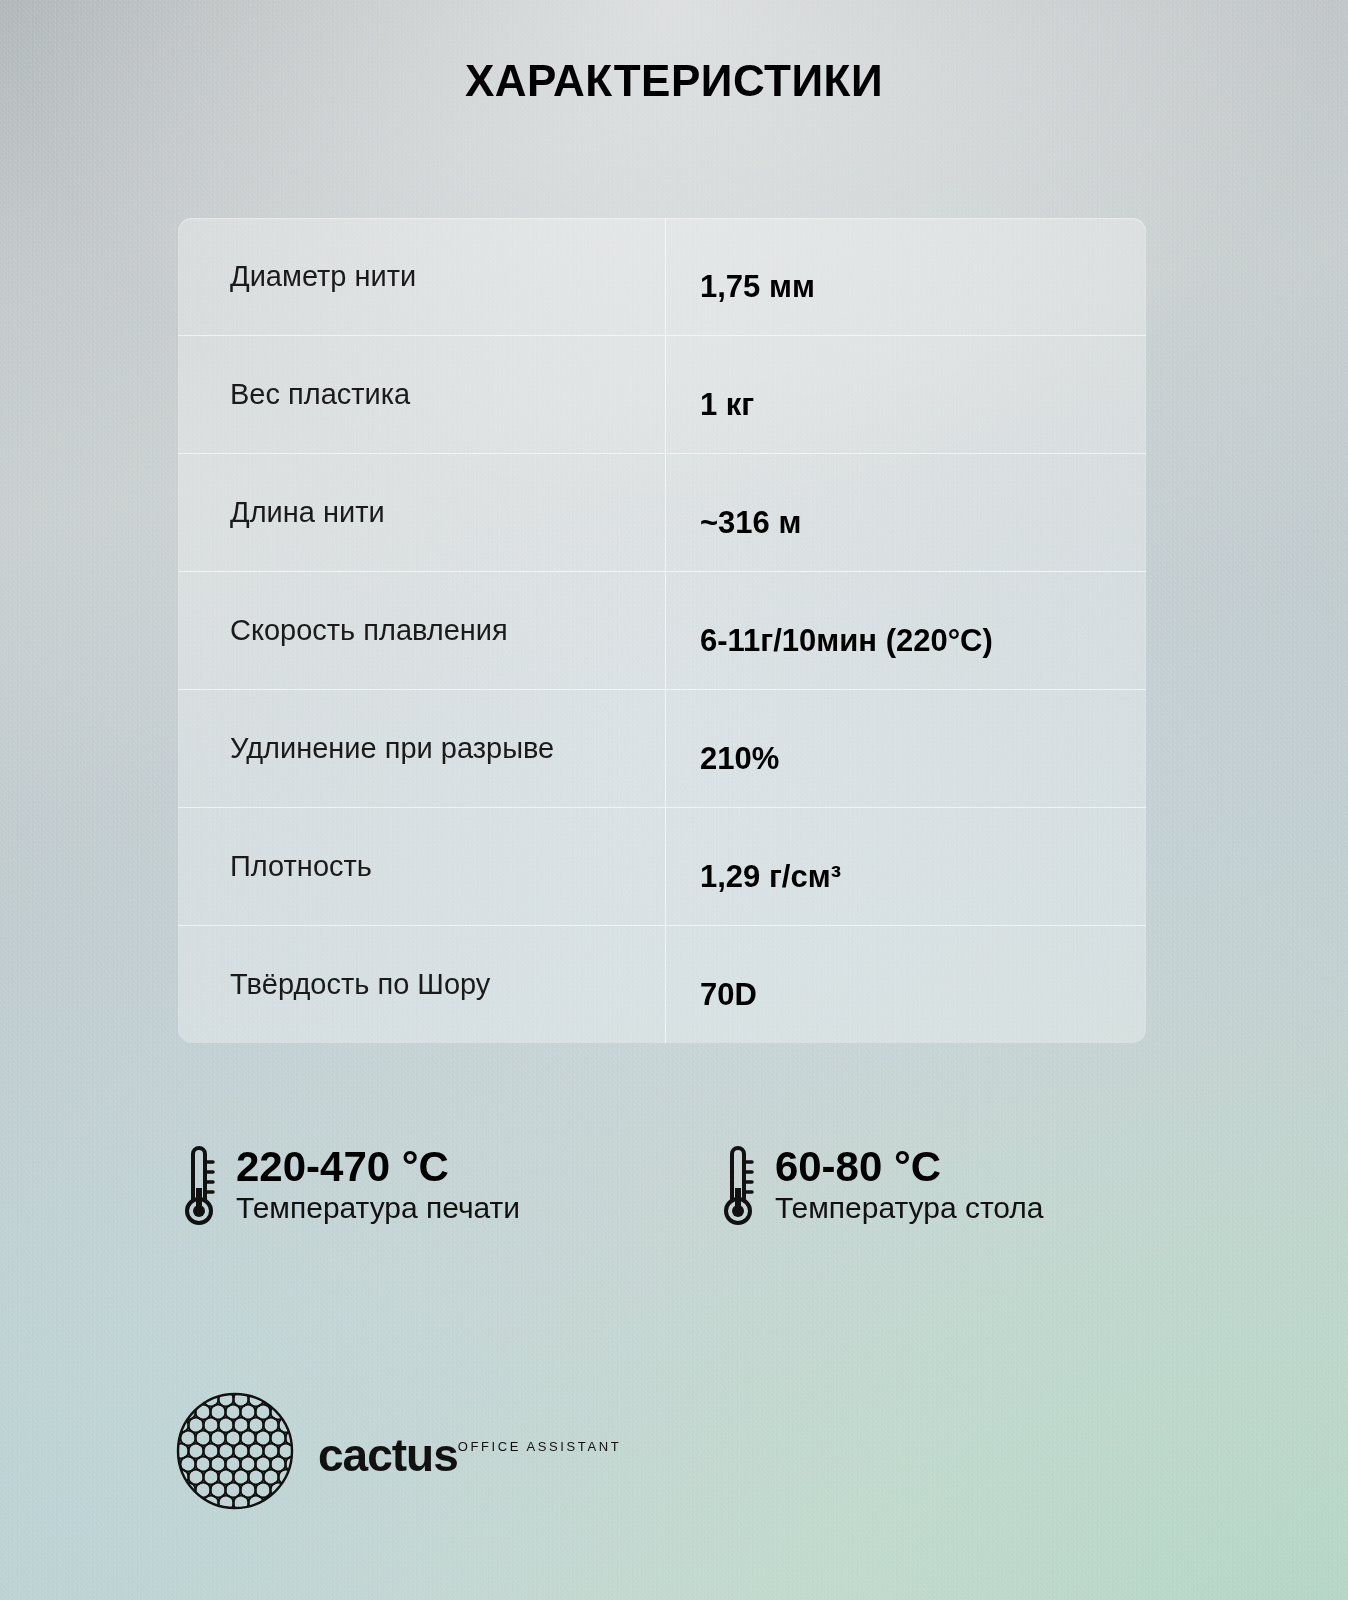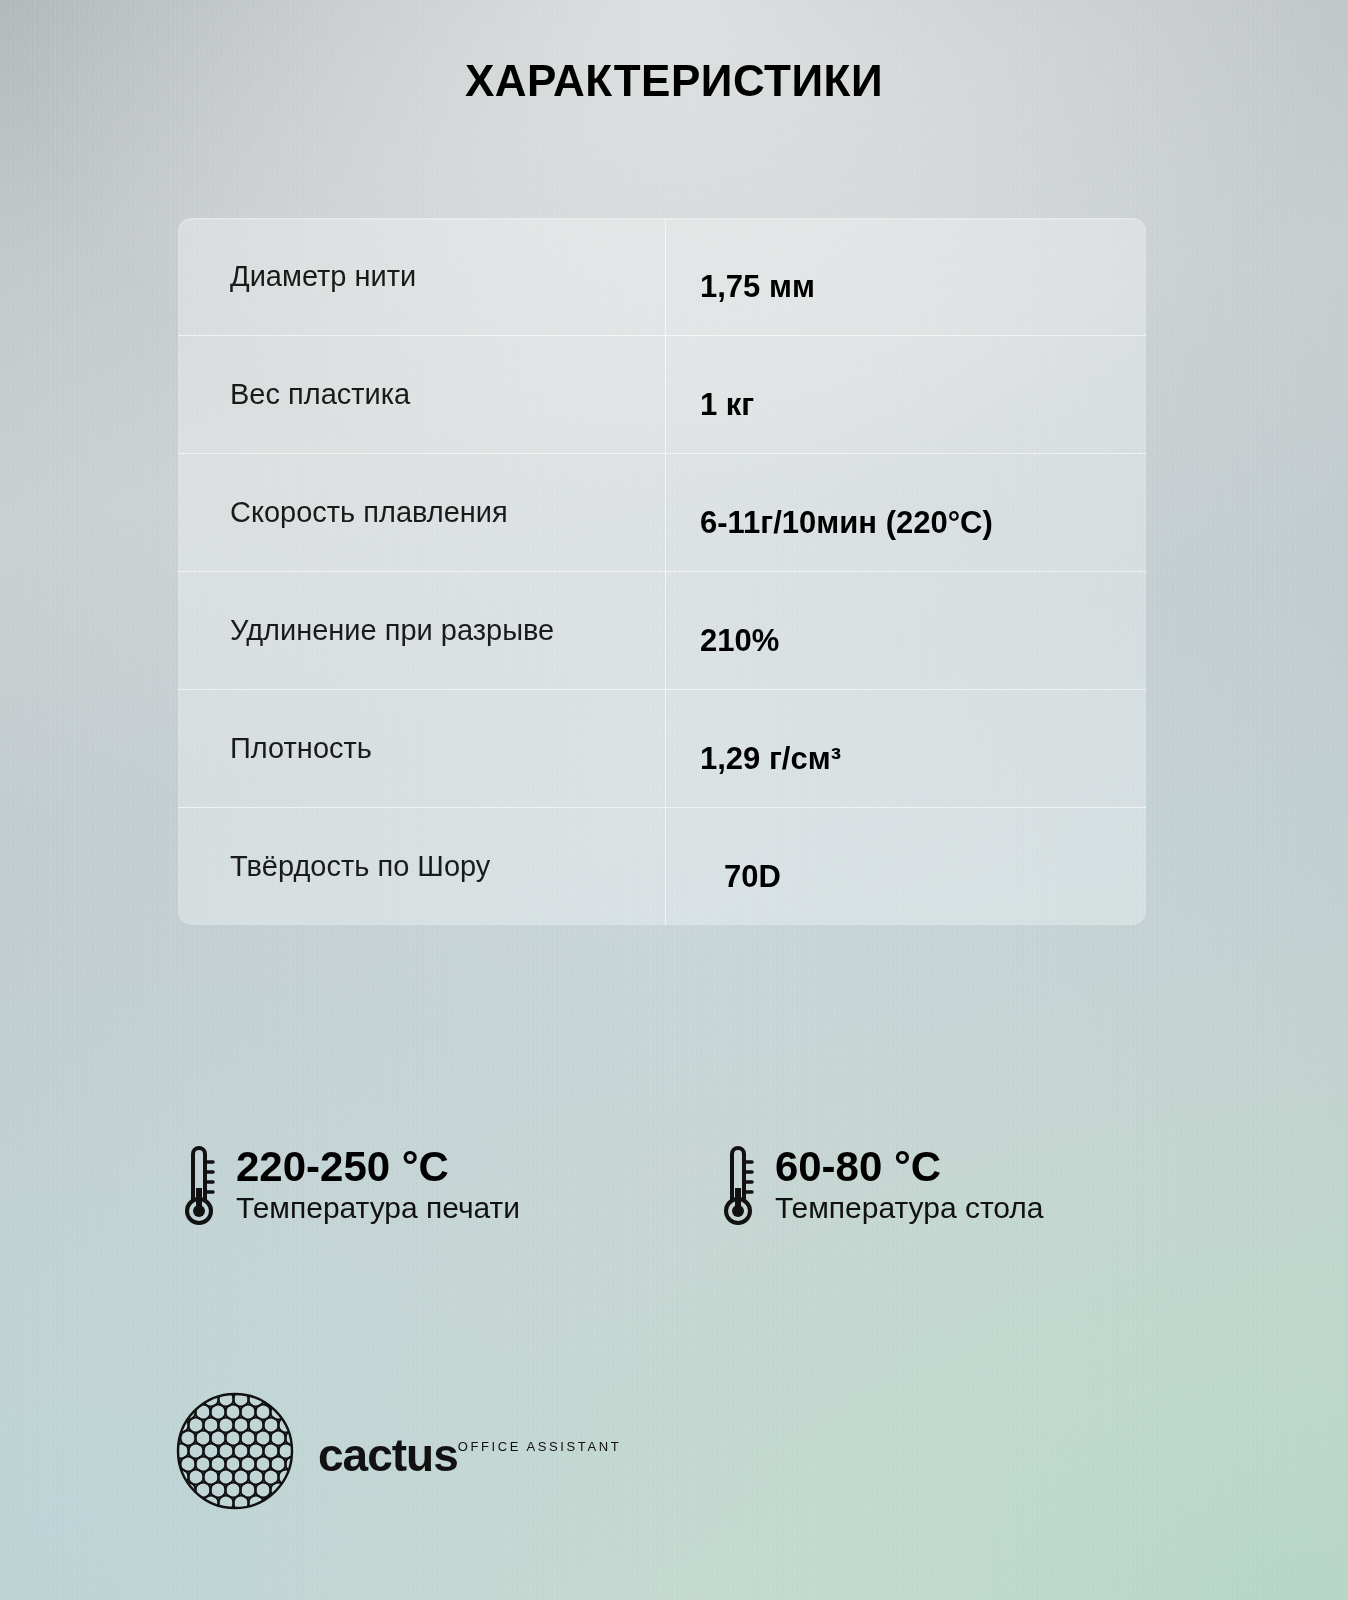--- a/index.html
+++ b/index.html
@@ -73,21 +73,21 @@
     background: rgba(255,255,255,0.30);
     box-shadow: 0 1px 2px rgba(255,255,255,0.45) inset;
     overflow: hidden;
   }
   .spec-row {
     display: flex;
     align-items: center;
     height: 117px;
     border-bottom: 1px solid rgba(255,255,255,0.62);
   }
-  .spec-row:last-child { border-bottom: none; gap: 24px; }
+  .spec-row:last-child { border-bottom: none; }
   .spec-key {
     width: 488px;
     padding-left: 52px;
     box-sizing: border-box;
     font-size: 29px;
     color: #1a1a1a;
     border-right: 1px solid rgba(255,255,255,0.62);
     height: 100%;
     display: flex;
     align-items: center;
@@ -196,20 +196,24 @@
     <div class="spec-row">
       <div class="spec-key">Диаметр нити</div>
       <div class="spec-val">1,75 мм</div>
     </div>
 
     <div class="spec-row">
       <div class="spec-key">Вес пластика</div>
       <div class="spec-val">1 кг</div>
     </div>
 
+    <div class="spec-row">
+      <div class="spec-key">Длина нити</div>
+      <div class="spec-val">~316 м</div>
+    </div>
 
     <div class="spec-row">
       <div class="spec-key">Скорость плавления</div>
       <div class="spec-val">6-11г/10мин (220°C)</div>
     </div>
 
     <div class="spec-row">
       <div class="spec-key">Удлинение при разрыве</div>
       <div class="spec-val">210%</div>
     </div>
@@ -237,21 +241,21 @@
             <line x1="27" y1="26" x2="35" y2="26" stroke-width="3.5" stroke-linecap="round"></line>
             <line x1="27" y1="36" x2="35" y2="36" stroke-width="3.5" stroke-linecap="round"></line>
             <line x1="27" y1="46" x2="35" y2="46" stroke-width="3.5" stroke-linecap="round"></line>
             <line x1="27" y1="56" x2="35" y2="56" stroke-width="3.5" stroke-linecap="round"></line>
           </g>
           <circle cx="21" cy="75" r="6" fill="#111"></circle>
           <rect x="18" y="52" width="6" height="22" fill="#111"></rect>
         </svg>
       </div>
       <div class="temp-text">
-        <div class="temp-value">220-250 °C</div>
+        <div class="temp-value">220-470 °C</div>
         <div class="temp-label">Температура печати</div>
       </div>
     </div>
 
     <div class="temp-block second">
       <div class="thermo">
         <svg width="42" height="96" viewBox="0 0 42 96" xmlns="http://www.w3.org/2000/svg">
           <g fill="none" stroke="#111" stroke-width="4">
             <path d="M15 64 V18 a6 6 0 0 1 12 0 V64" stroke-linecap="round"></path>
             <circle cx="21" cy="75" r="12"></circle>

